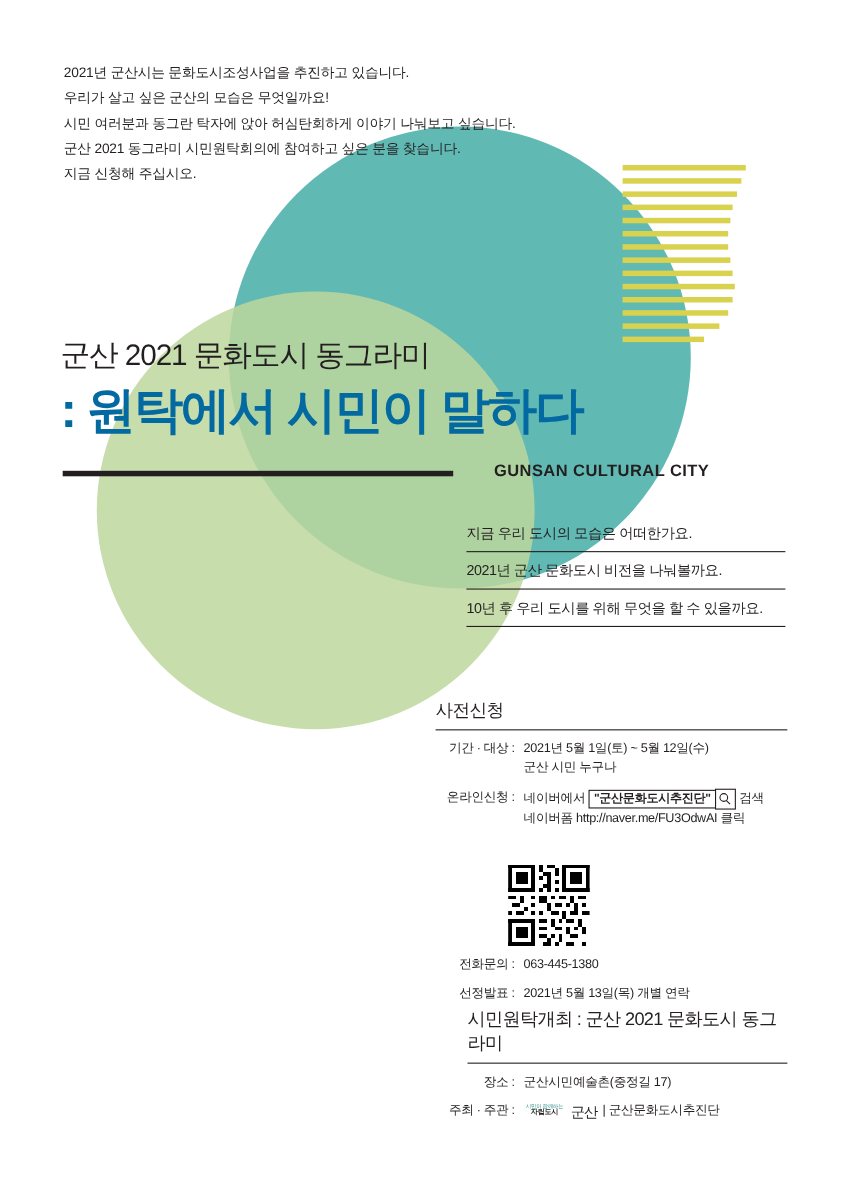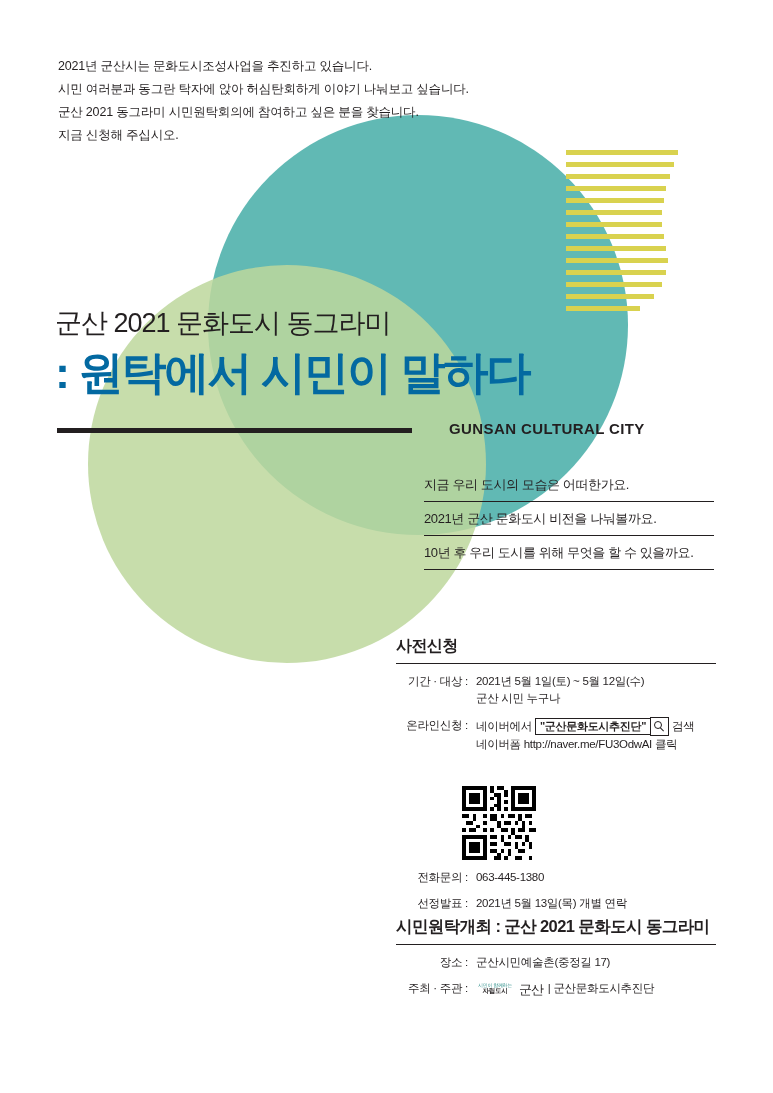--- a/index.html
+++ b/index.html
@@ -135,28 +135,29 @@
     position: absolute;
     left: 396px;
     width: 320px;
     z-index: 8;
   }
   .sec-apply { top: 636px; }
   .sec-round { top: 916px; }
 
   .sec-head {
     font-size: 16px;
-    font-weight: bold;
+    font-weight: normal;
     letter-spacing: -0.6px;
     padding-bottom: 6px;
     border-bottom: 1px solid #231f20;
     color: #231f20;
   }
   .sec-head.wide {
     font-size: 16.5px;
+    margin-left: 29px;
   }
 
   .kv {
     display: flex;
     font-size: 11.5px;
     line-height: 1.5;
     margin-top: 9px;
     letter-spacing: -0.3px;
   }
   .kv .k {
@@ -282,20 +283,21 @@
     <i style="top:96px;width:100px;"></i>
     <i style="top:108px;width:102px;"></i>
     <i style="top:120px;width:100px;"></i>
     <i style="top:132px;width:96px;"></i>
     <i style="top:144px;width:88px;"></i>
     <i style="top:156px;width:74px;"></i>
   </div>
 
   <div class="intro">
     <p>2021년 군산시는 문화도시조성사업을 추진하고 있습니다.</p>
+    <p>우리가 살고 싶은 군산의 모습은 무엇일까요!</p>
     <p>시민 여러분과 동그란 탁자에 앉아 허심탄회하게 이야기 나눠보고 싶습니다.</p>
     <p>군산 2021 동그라미 시민원탁회의에 참여하고 싶은 분을 찾습니다.</p>
     <p>지금 신청해 주십시오.</p>
   </div>
 
   <div class="title-block">
     <div class="title-small">군산 2021 문화도시 동그라미</div>
     <div class="title-big">: 원탁에서 시민이 말하다</div>
   </div>
   <div class="title-rule"></div>

